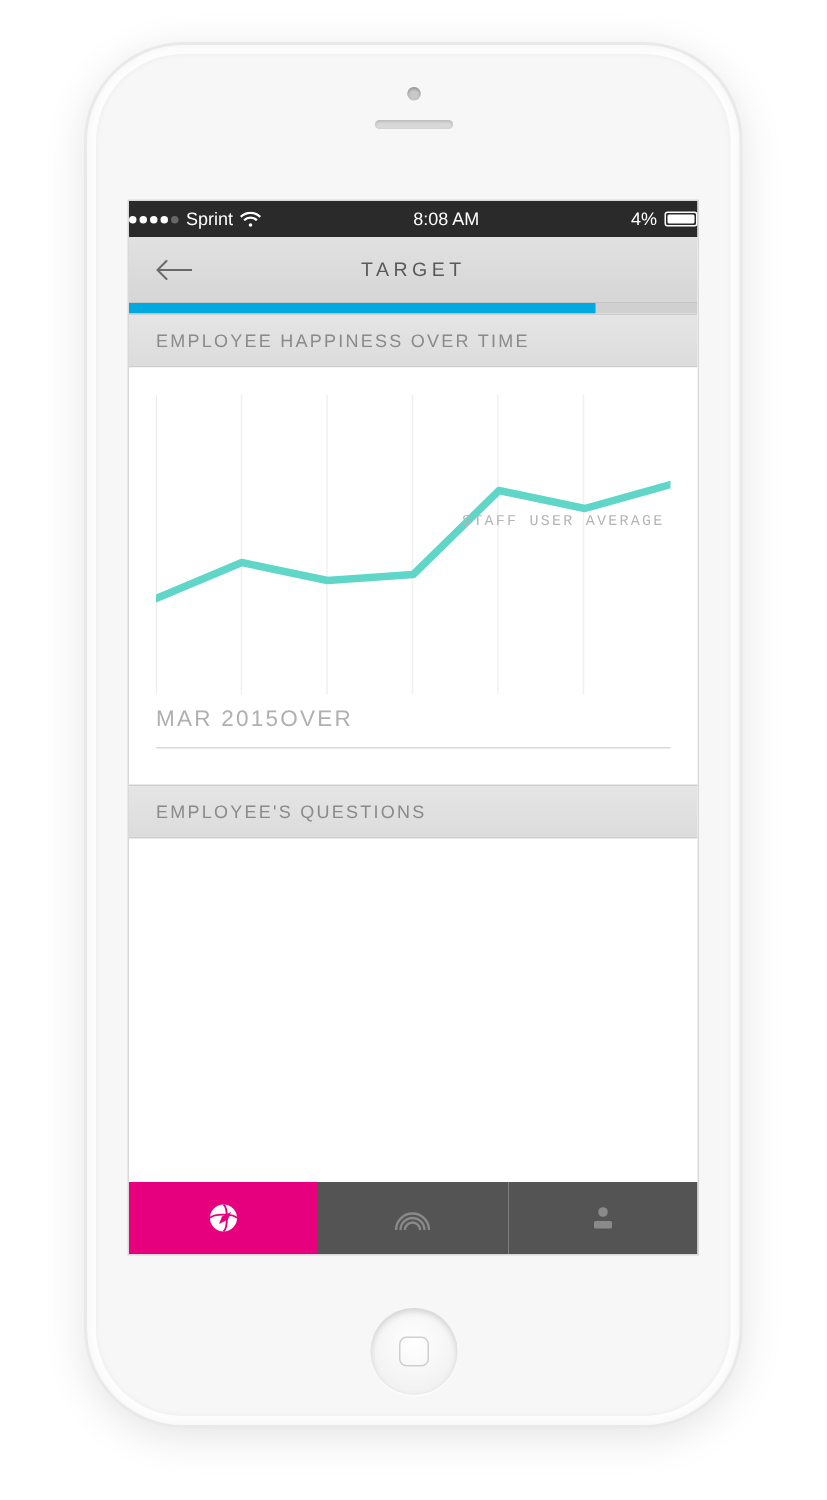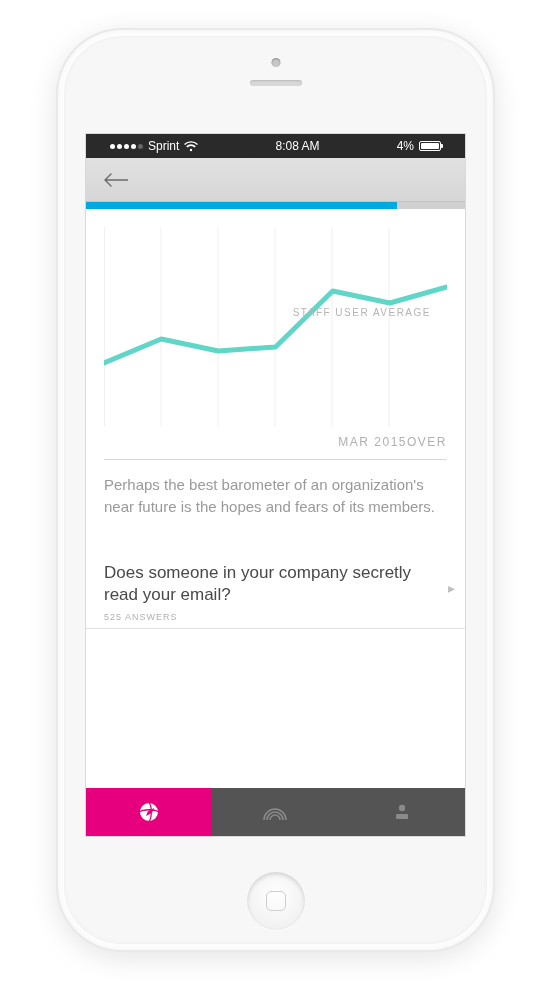--- a/index.html
+++ b/index.html
@@ -49,21 +49,21 @@
     width:379px; height:702px;
     background:#fff;
     overflow:hidden;
     box-shadow: 0 0 0 1px #d9d9d9;
   }
 
   
   .status-bar {
     height:24px; background:#2a2a2a; color:#fff;
     display:flex; align-items:center; justify-content:space-between;
-    padding:0 24px; font-size:12px;
+    padding:0 0; font-size:12px;
   }
   .status-left, .status-right { display:flex; align-items:center; gap:5px; }
   .dots { display:flex; gap:2px; }
   .dots span { width:5px; height:5px; border-radius:50%; background:#fff; display:inline-block; }
   .dots span.off { background:#666; }
   .wifi svg { display:block; }
   .batt { display:flex; align-items:center; gap:3px; }
   .batt-body { width:22px; height:10px; border:1px solid #fff; border-radius:2px; position:relative; }
   .batt-body::after{ content:""; position:absolute; right:-3px; top:2px; width:2px; height:4px; background:#fff; border-radius:0 1px 1px 0;}
   .batt-fill { position:absolute; inset:1px; background:#fff; border-radius:1px; }
@@ -93,26 +93,26 @@
     border-bottom:1px solid #cfcfcf;
     padding:10px 18px;
     font-size:12px; letter-spacing:1.5px; color:#8a8a8a;
   }
 
   
   .chart-card { background:#fff; padding:18px 18px 10px 18px; }
   .chart-box { position:relative; height:200px; }
   .chart-box svg { position:absolute; inset:0; }
   .chart-label {
-    position:absolute; right:16px; top:80px;
-    font-size:10px; letter-spacing:1.5px; color:#b5b5b5;
+    position:absolute; right:4px; top:80px;
+    font-size:10px; letter-spacing:1.5px; color:#b5b5b5;font-family:Liberation Mono, monospace;
   }
   .x-axis {
-    display:flex; justify-content:flex-end;
-    font-size:12px; letter-spacing:1.5px; color:#b0b0b0;
+    display:flex; justify-content:flex-start;
+    font-size:15px; letter-spacing:1.5px; color:#b0b0b0;
     padding:8px 0 10px 0; border-bottom:1px solid #d9d9d9;
     margin-bottom:14px;
   }
   .chart-caption {
     font-size:15px; line-height:1.45; color:#9a9a9a; font-weight:300;
     padding-bottom:20px;
   }
 
   
   .q-card { background:#fff; padding:14px 28px 6px 18px; position:relative; border-bottom:1px solid #e0e0e0;}
@@ -167,54 +167,51 @@
         </span>
       </div>
     </div>
 
     <div class="nav-bar">
       <span class="back-btn">
         <svg width="24" height="14" viewBox="0 0 24 14">
           <path d="M24 7H2M7 1L1 7l6 6" stroke="#6a6a6a" stroke-width="1.4" fill="none" stroke-linecap="round" stroke-linejoin="round"></path>
         </svg>
       </span>
+      <div class="nav-title">TARGET</div>
     </div>
 
     <div class="progress-track">
       <div class="progress-fill" id="progress-fill" style="width: 82%;"></div>
     </div>
 
+    <div class="sec-header">EMPLOYEE HAPPINESS OVER TIME</div>
 
     <div class="chart-card">
       <div class="chart-box">
         <svg viewBox="0 0 343 200" preserveAspectRatio="none">
 
           <line x1="0" y1="0" x2="0" y2="200" stroke="#e4e4e4" stroke-width="1"></line>
           <line x1="57" y1="0" x2="57" y2="200" stroke="#f0f0f0" stroke-width="1"></line>
           <line x1="114" y1="0" x2="114" y2="200" stroke="#f0f0f0" stroke-width="1"></line>
           <line x1="171" y1="0" x2="171" y2="200" stroke="#f0f0f0" stroke-width="1"></line>
           <line x1="228" y1="0" x2="228" y2="200" stroke="#f0f0f0" stroke-width="1"></line>
           <line x1="285" y1="0" x2="285" y2="200" stroke="#f0f0f0" stroke-width="1"></line>
           <polyline id="chart-line" fill="none" stroke="#5fd6c7" stroke-width="5" stroke-linejoin="round" stroke-linecap="round" points="0.0,136.0 57.2,112.0 114.3,124.0 171.5,120.0 228.7,64.0 285.8,76.0 343.0,60.0"></polyline>
         </svg>
         <div class="chart-label">STAFF USER AVERAGE</div>
       </div>
       <div class="x-axis">
         <span>MAR 2015</span>
         <span>OVER</span>
       </div>
-      <div class="chart-caption">Perhaps the best barometer of an organization's near future is the hopes and fears of its members.</div>
-    </div>
-
-
-    <div class="q-card">
-      <div class="q-title">Does someone in your company secretly read your email?</div>
-      <div class="q-meta">525 ANSWERS</div>
-      <div class="q-chevron">▸</div>
-    </div>
+    </div>
+
+    <div class="sec-header">EMPLOYEE'S QUESTIONS</div>
+
 
     <div class="tab-bar">
       <div class="tab active">
         <svg width="22" height="22" viewBox="0 0 22 22">
           <circle cx="11" cy="11" r="9" fill="#fff"></circle>
           <path d="M11 2c3 2 3 16 0 18M2 11c2-3 16-3 18 0" stroke="#e6007e" stroke-width="1.3" fill="none"></path>
           <path d="M16 7l-6 3-2 5 6-3 2-5z" fill="#e6007e"></path>
         </svg>
       </div>
       <div class="tab inactive">

